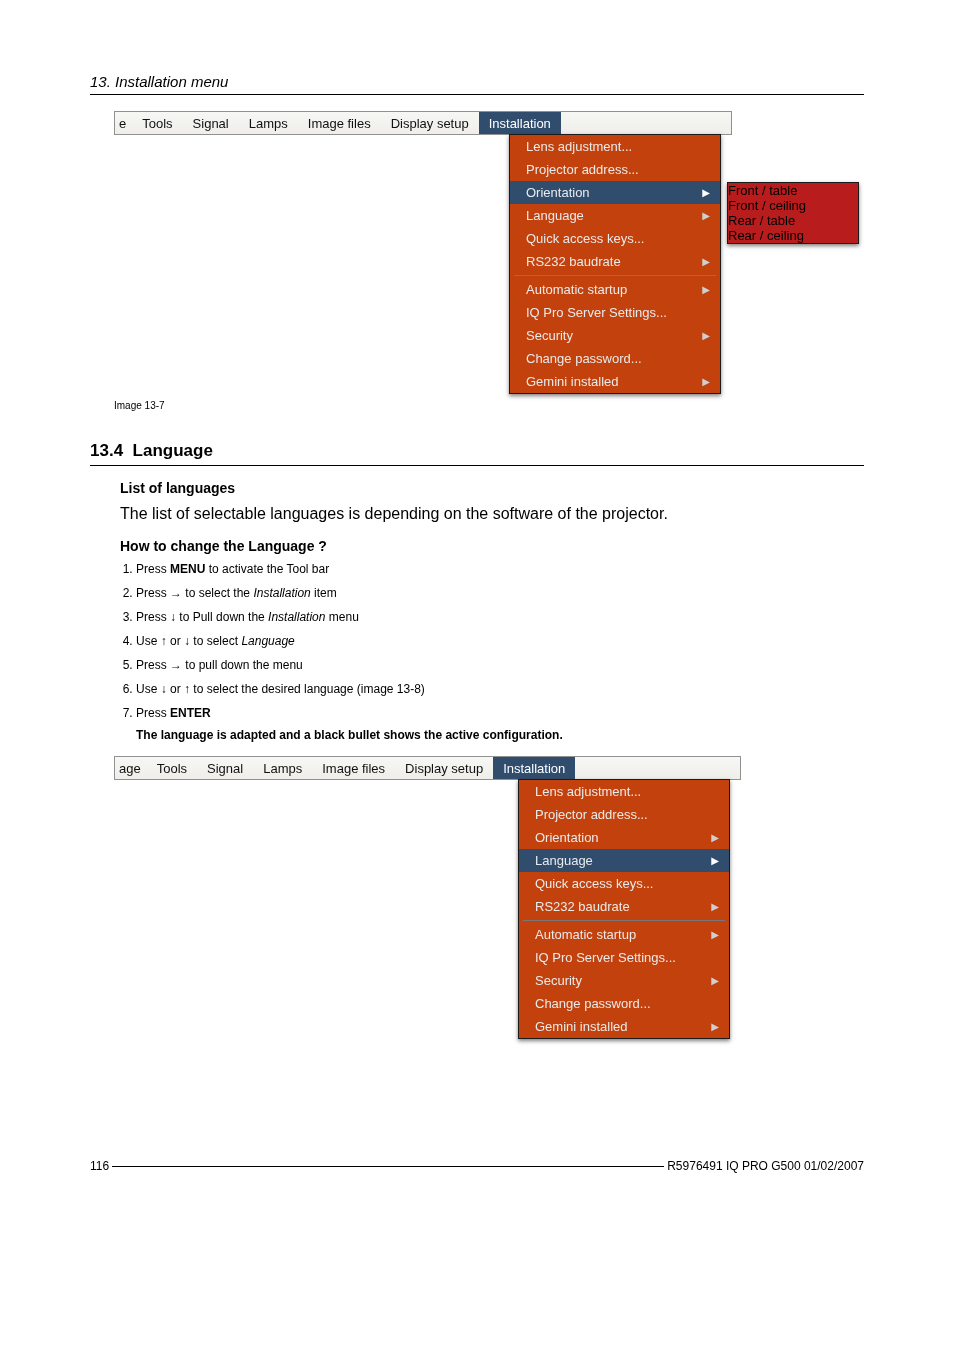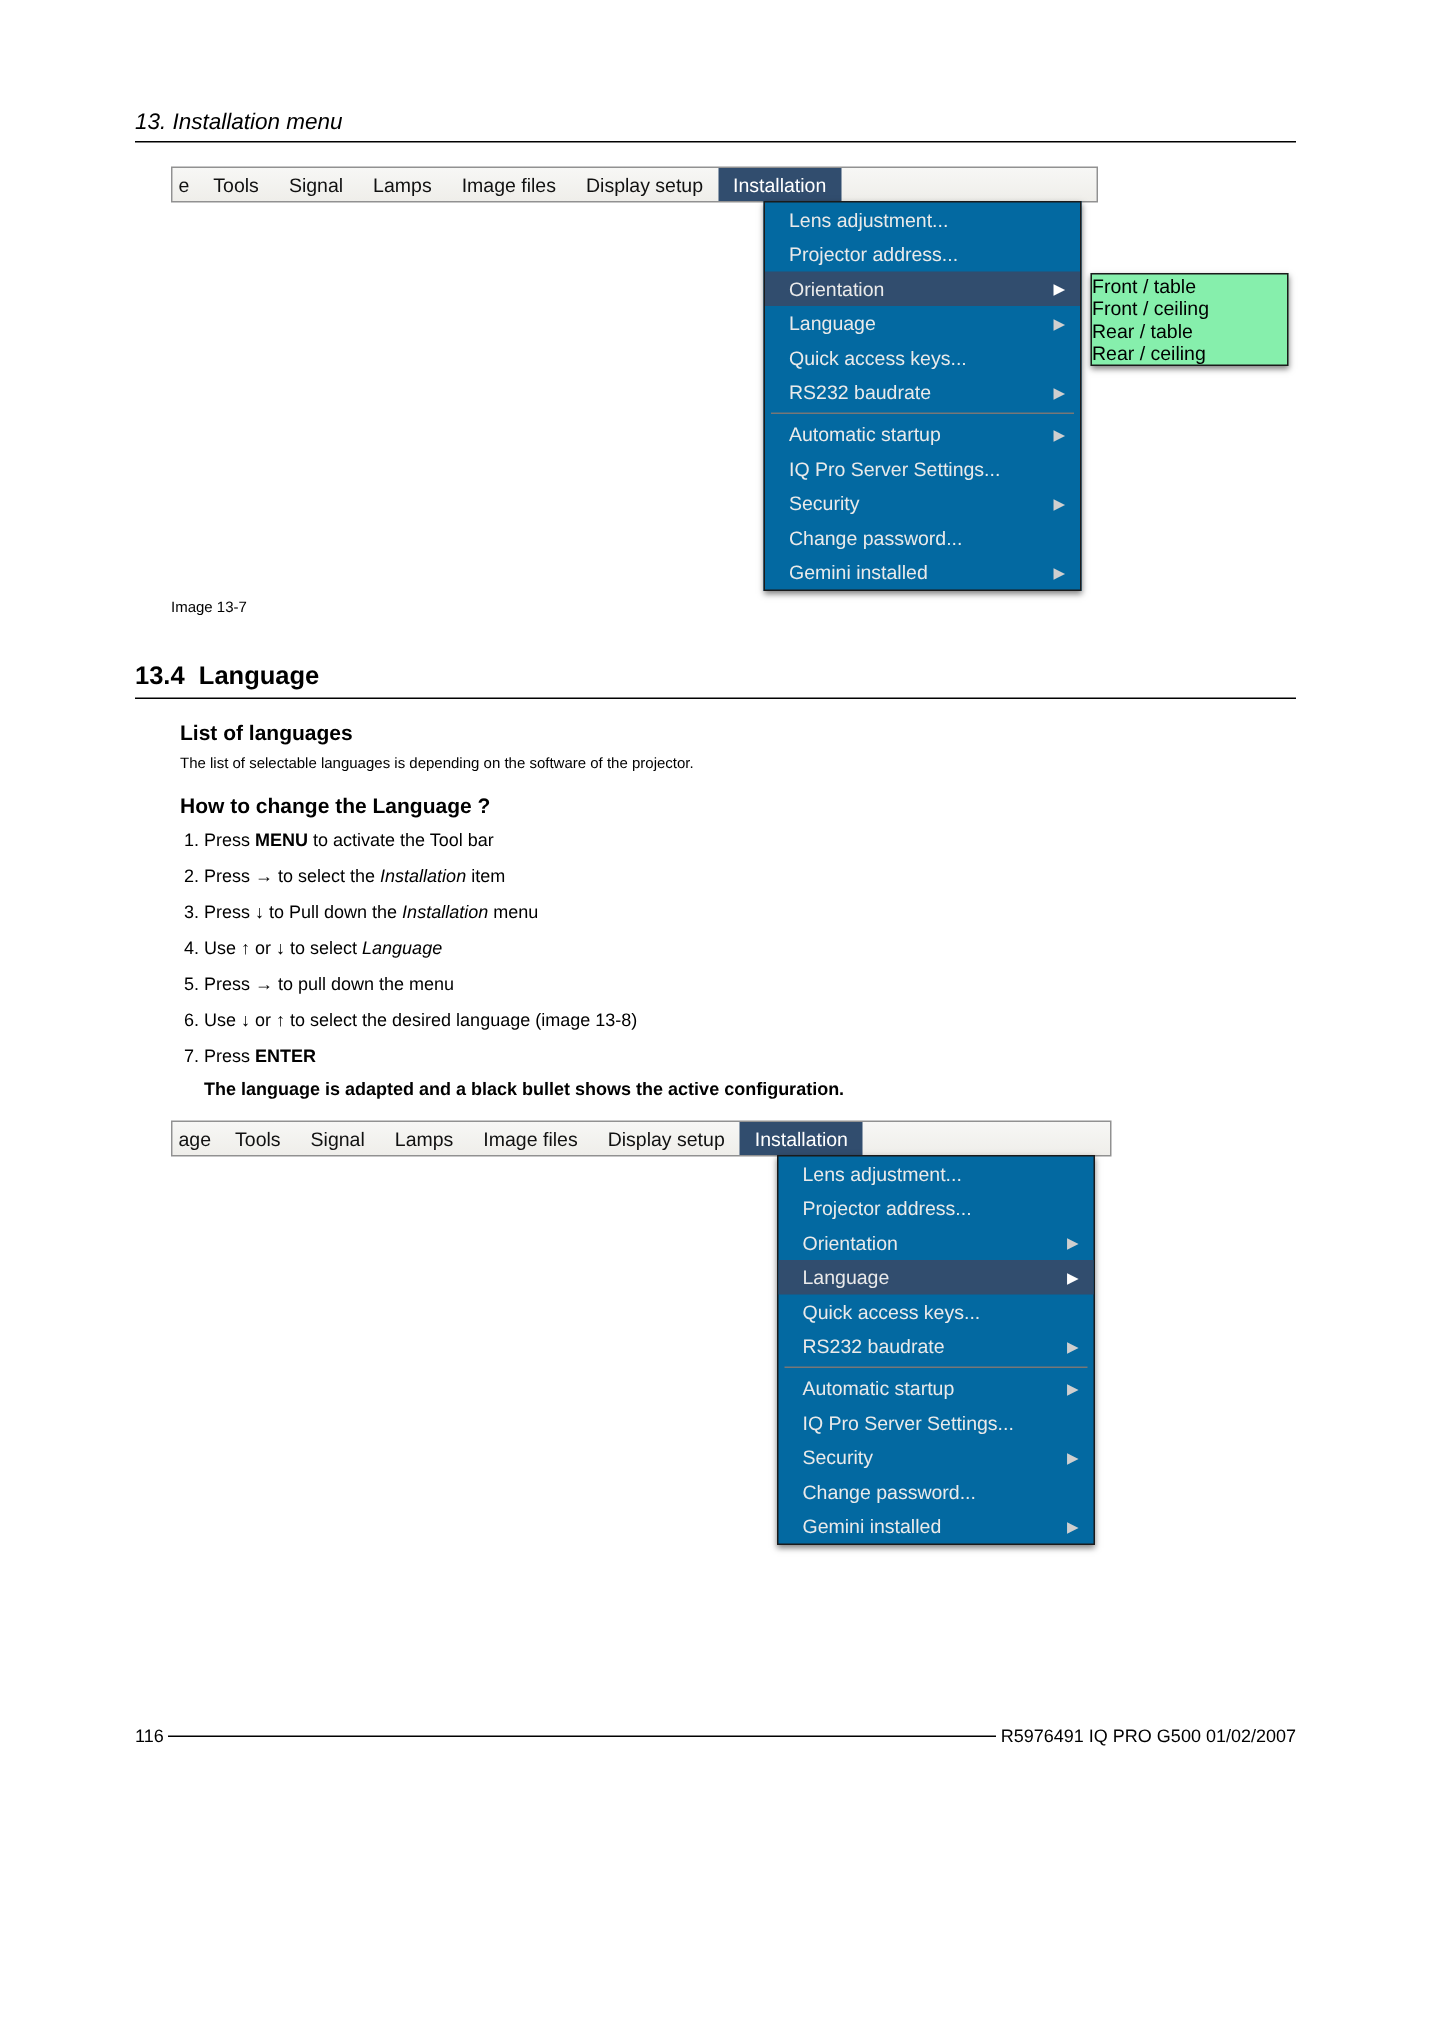--- a/index.html
+++ b/index.html
@@ -59,21 +59,21 @@
   }
   .menu-row {
     display: flex;
     align-items: flex-start;
     margin-top: -1px;
   }
   .spacer {
     flex: 0 0 auto;
   }
   .dropdown {
-    background: #0369a1;
+    background: #c2410c;
     border: 1px solid #1b1b1b;
     min-width: 210px;
     box-shadow: 0 2px 4px rgba(0,0,0,0.5);
   }
   .dropdown .ditem {
     display: flex;
     justify-content: space-between;
     align-items: center;
     padding: 4px 10px 4px 16px;
     color: #eaeaea;
@@ -88,42 +88,42 @@
   }
   .dropdown .ditem.sel .arr {
     color: #fff;
   }
   .dropdown .sep {
     height: 1px;
     background: #777;
     margin: 2px 4px;
   }
   .sub {
-    background: #86efac;
+    background: #b91c1c;
     border: 1px solid #1b1b1b;
     min-width: 130px;
     margin-left: 6px;
     box-shadow: 0 2px 4px rgba(0,0,0,0.5);
   }
   .img-caption {
     font-size: 10px;
     margin: 6px 0 30px 0;
   }
   .section-title {
     font-size: 17px;
     font-weight: bold;
     margin: 28px 0 2px 0;
   }
   .subtitle {
     font-size: 14px;
     font-weight: bold;
     margin: 10px 0 6px 30px;
   }
   .para {
-    font-size: 10px;
+    font-size: 16px;
     margin: 0 0 12px 30px;
     line-height: 1.5;
   }
   ol.steps {
     margin: 0 0 6px 30px;
     padding: 0 0 0 16px;
     font-size: 12px;
   }
   ol.steps li {
     margin: 6px 0;

